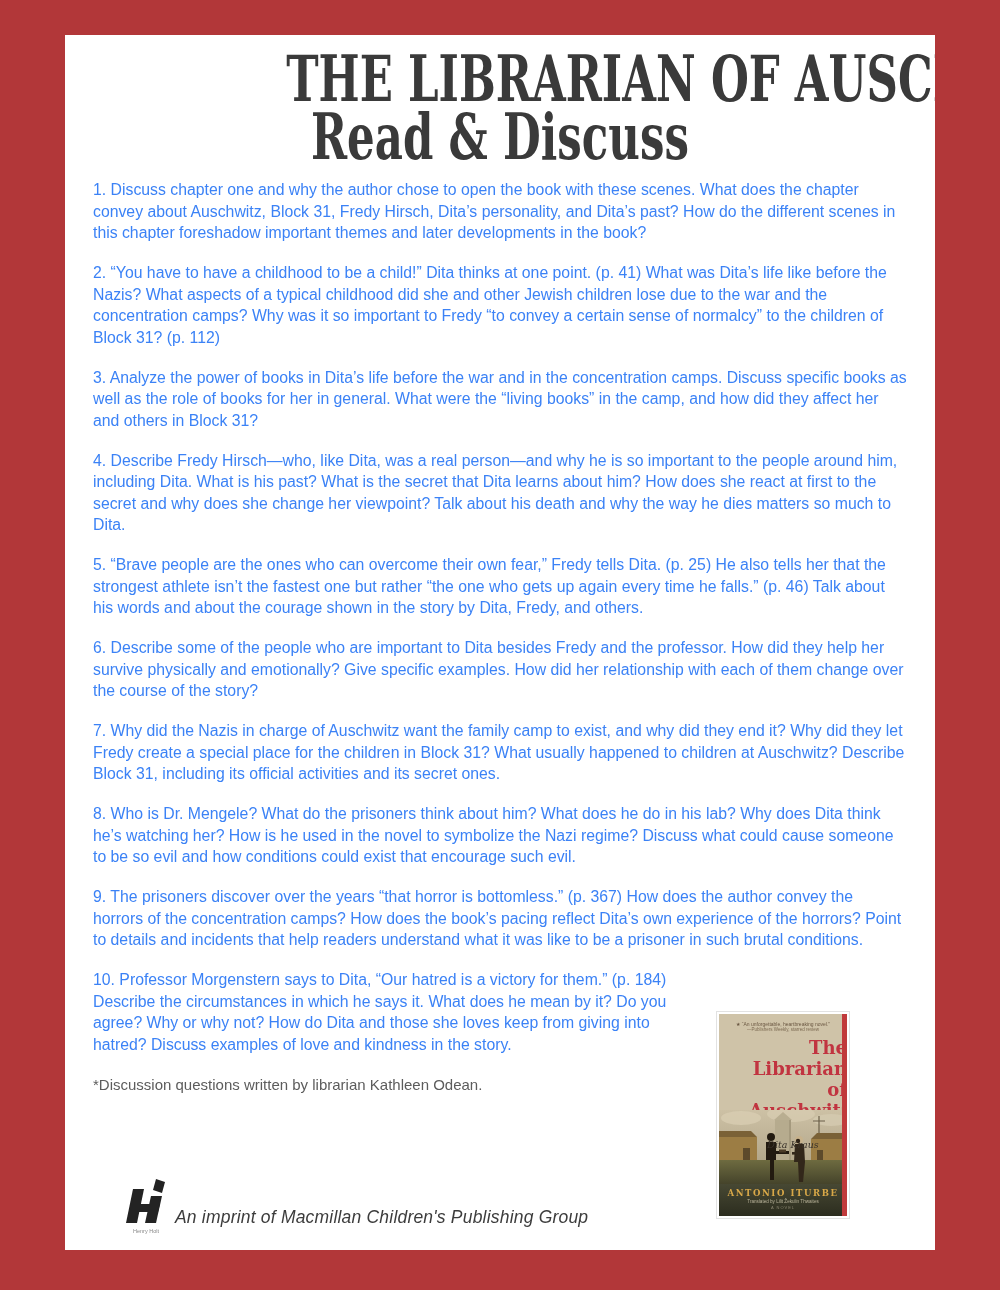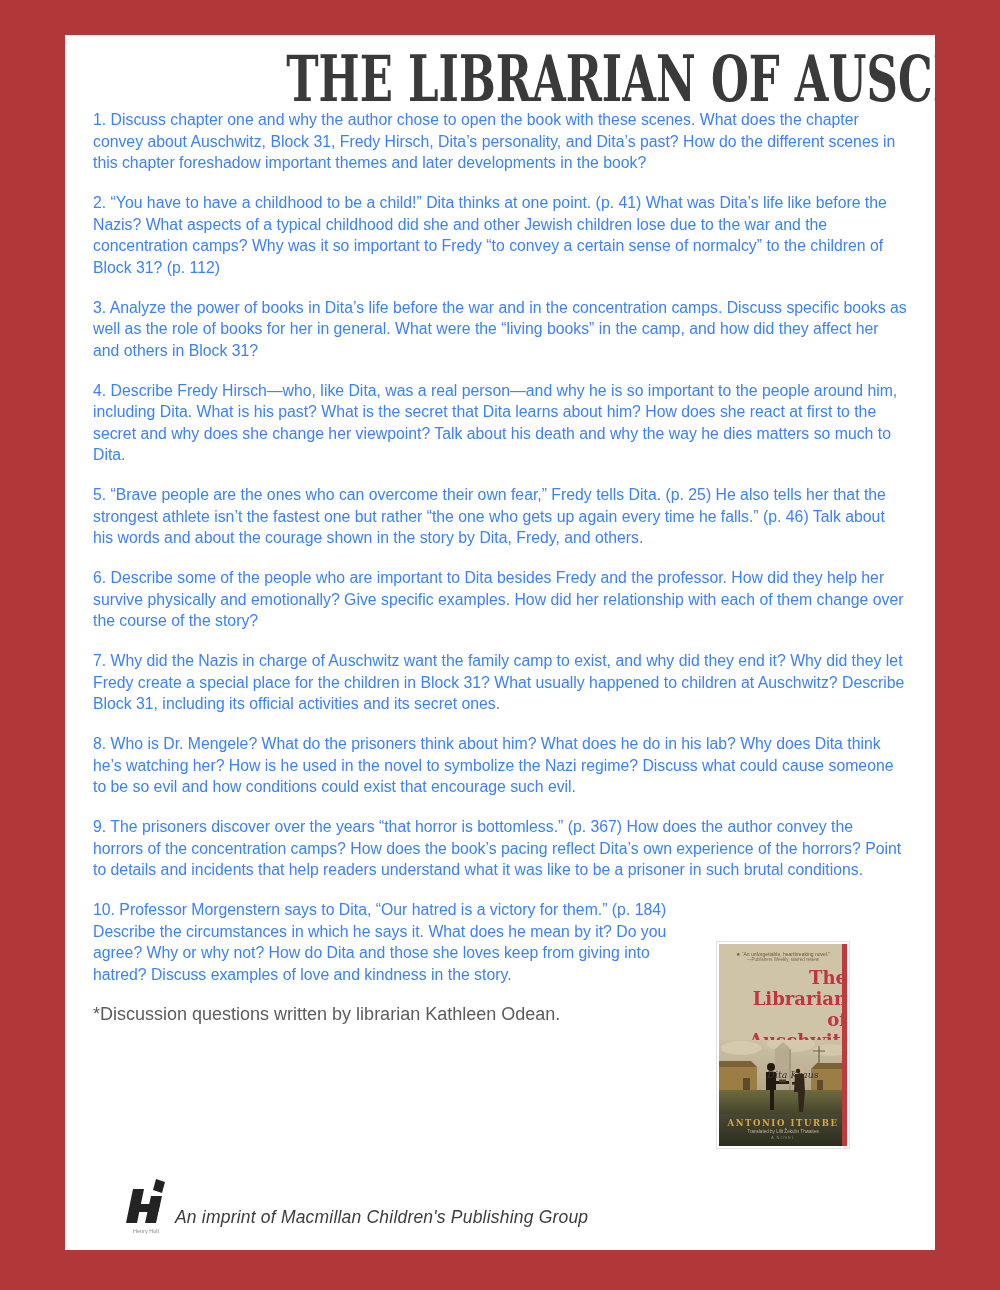--- a/index.html
+++ b/index.html
@@ -27,21 +27,21 @@
   }
   .title-1{font-size:64px;line-height:60px;margin-top:4px;}
   .title-2{font-size:64px;line-height:56px;margin-bottom:14px;}
 
   
   .q{
     font-size:15.8px;line-height:21.5px;color:#3b82f6;
     margin:0 0 18.5px 0;
   }
   .footnote{
-    font-size:18px;line-height:21.5px;color:#5c5c5c;margin:0;
+    font-size:15px;line-height:21.5px;color:#5c5c5c;margin:0;
   }
 
   
   .cover-float{
     float:right;width:237px;height:224px;margin-top:42px;
     position:relative;
   }
   .book-cover{
     position:absolute;right:57px;top:0;width:132px;height:206px;
     background:#cfc3a8;border:1px solid #e2e2e2;
@@ -90,20 +90,23 @@
   }
 </style>
 </head>
 <body>
 
 <div class="paper">
   <div class="content">
 
     <div class="title-line title-1">
       <span class="squeeze">THE LIBRARIAN OF AUSCHWITZ</span>
+    </div>
+    <div class="title-line title-2">
+      <span class="squeeze">Read &amp; Discuss</span>
     </div>
 
     <p class="q">1. Discuss chapter one and why the author chose to open the book with these scenes. What does the chapter convey about Auschwitz, Block 31, Fredy Hirsch, Dita’s personality, and Dita’s past? How do the different scenes in this chapter foreshadow important themes and later developments in the book?</p>
     <p class="q">2. “You have to have a childhood to be a child!” Dita thinks at one point. (p. 41) What was Dita’s life like before the Nazis? What aspects of a typical childhood did she and other Jewish children lose due to the war and the concentration camps? Why was it so important to Fredy “to convey a certain sense of normalcy” to the children of Block 31? (p. 112)</p>
     <p class="q">3. Analyze the power of books in Dita’s life before the war and in the concentration camps. Discuss specific books as well as the role of books for her in general. What were the “living books” in the camp, and how did they affect her and others in Block 31?</p>
     <p class="q">4. Describe Fredy Hirsch—who, like Dita, was a real person—and why he is so important to the people around him, including Dita. What is his past? What is the secret that Dita learns about him? How does she react at first to the secret and why does she change her viewpoint? Talk about his death and why the way he dies matters so much to Dita.</p>
     <p class="q">5. “Brave people are the ones who can overcome their own fear,” Fredy tells Dita. (p. 25) He also tells her that the strongest athlete isn’t the fastest one but rather “the one who gets up again every time he falls.” (p. 46) Talk about his words and about the courage shown in the story by Dita, Fredy, and others.</p>
     <p class="q">6. Describe some of the people who are important to Dita besides Fredy and the professor. How did they help her survive physically and emotionally? Give specific examples. How did her relationship with each of them change over the course of the story?</p>
     <p class="q">7. Why did the Nazis in charge of Auschwitz want the family camp to exist, and why did they end it? Why did they let Fredy create a special place for the children in Block 31? What usually happened to children at Auschwitz? Describe Block 31, including its official activities and its secret ones.</p>
     <p class="q">8. Who is Dr. Mengele? What do the prisoners think about him? What does he do in his lab? Why does Dita think he’s watching her? How is he used in the novel to symbolize the Nazi regime? Discuss what could cause someone to be so evil and how conditions could exist that encourage such evil.</p>

